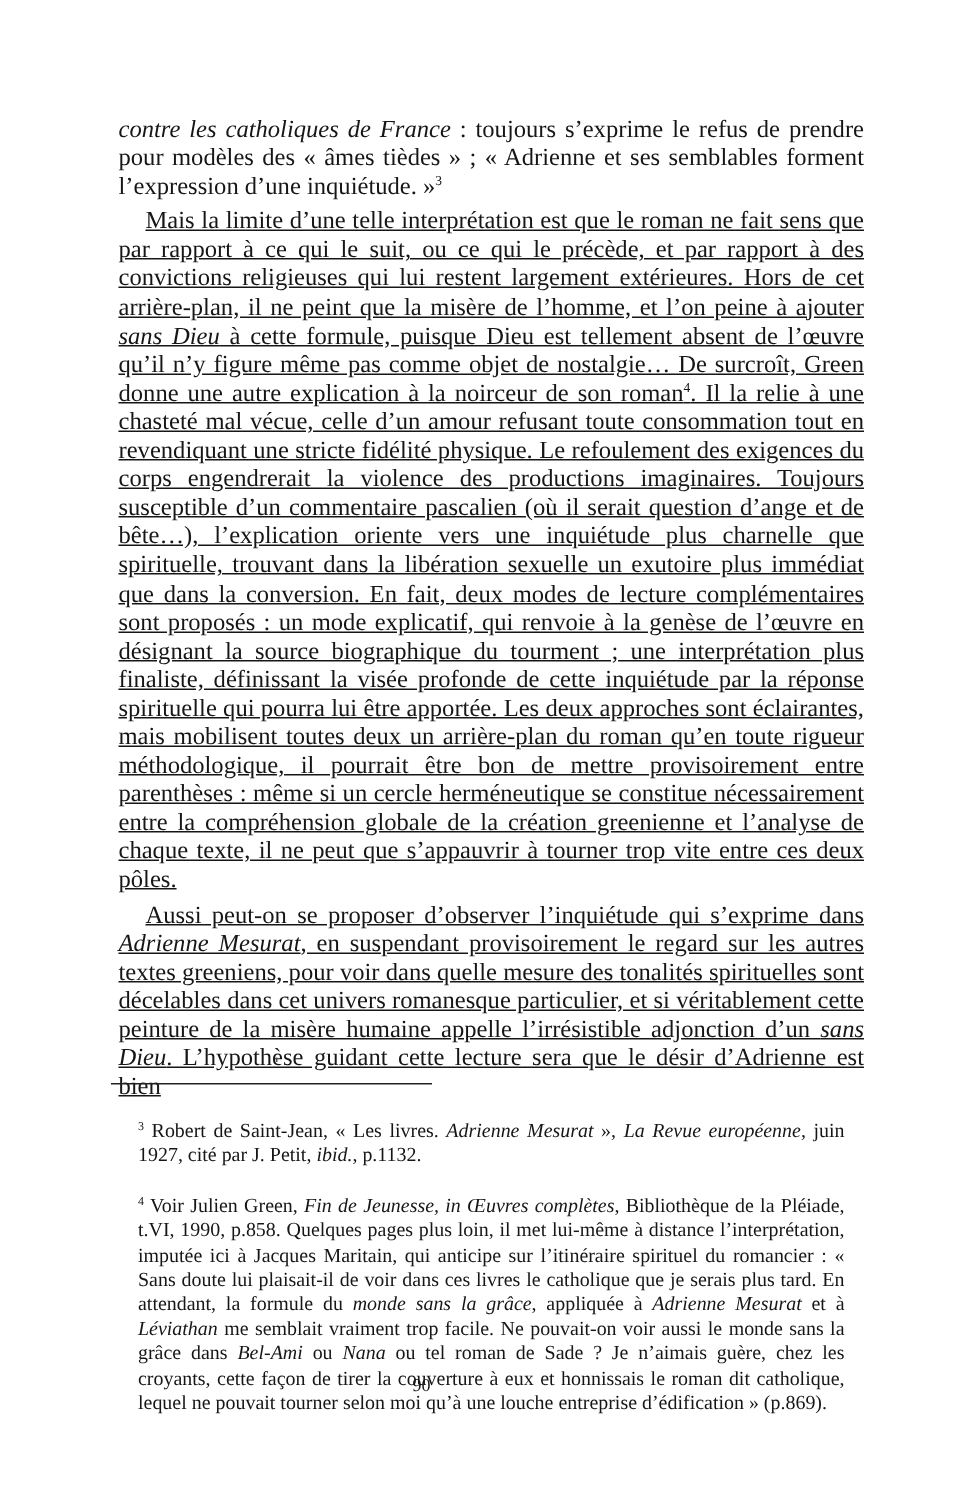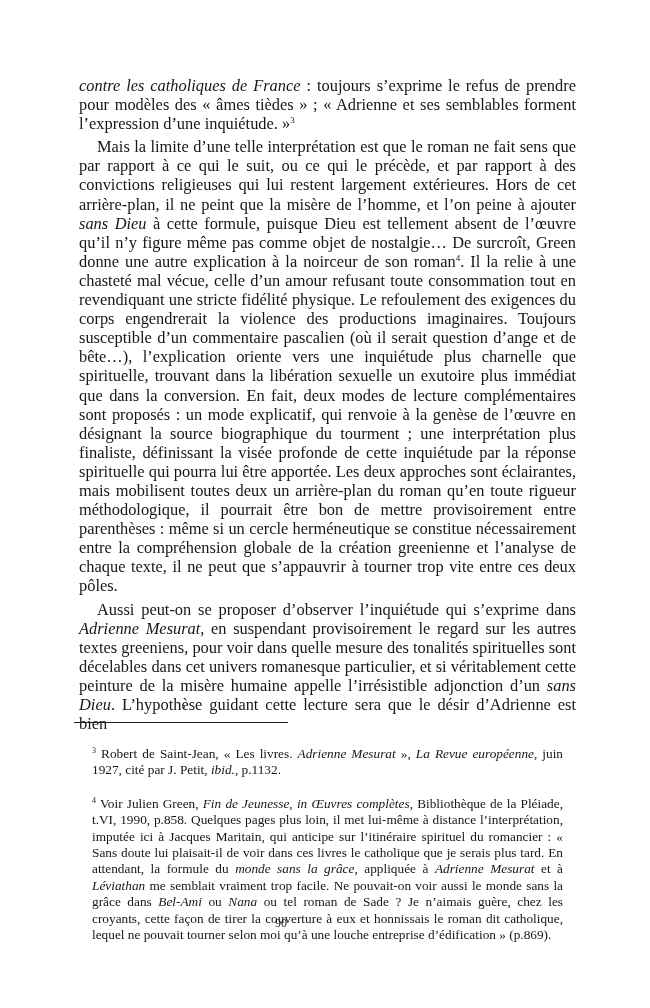--- a/index.html
+++ b/index.html
@@ -2,21 +2,21 @@
 <html><head>
 <meta charset="utf-8">
 <style>
   html, body { margin:0; padding:0; background:#ffffff; }
   body { width:650px; height:1008px; position:relative; overflow:hidden;
          font-family:"Liberation Serif", "DejaVu Serif", serif; color:#161616; }
   .page { position:absolute; left:0; top:0; width:650px; height:1008px; }
   .body-text { position:absolute; left:75px; top:72px; width:505px;
                font-size:16.4px; line-height:19.1px; text-align:justify; }
   .body-text p { margin:4px; }
-  .body-text p + p { margin-top:1.5px; }
+  .body-text p + p { margin-top:1.5px;text-decoration:underline; }
   .indent { text-indent:18px; }
   sup { font-size:9px; line-height:0; vertical-align:6px; }
   .fn-rule { position:absolute; left:74px; top:722px; width:214px; height:0;
              border-top:1px solid #222; }
   .footnotes { position:absolute; left:75px; top:729px; width:505px;
                font-size:13.3px; line-height:16.4px; text-align:justify; }
   .footnotes p { margin:17px; }
   .footnotes sup { font-size:8px; vertical-align:5px; }
   .page-number { position:absolute; left:0; width:562px; top:916px;
                  text-align:center; font-size:12px; }

